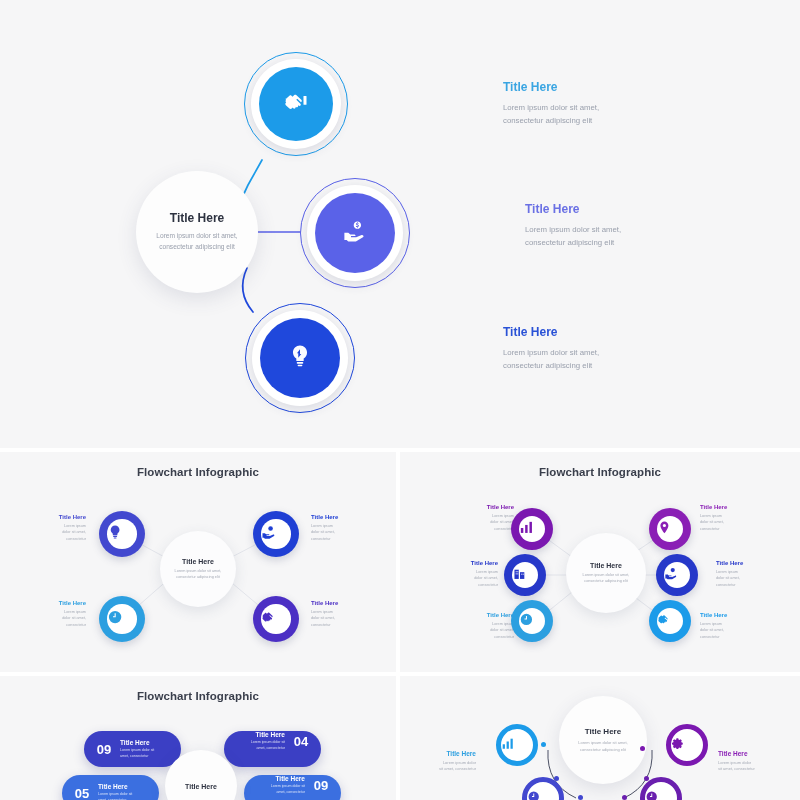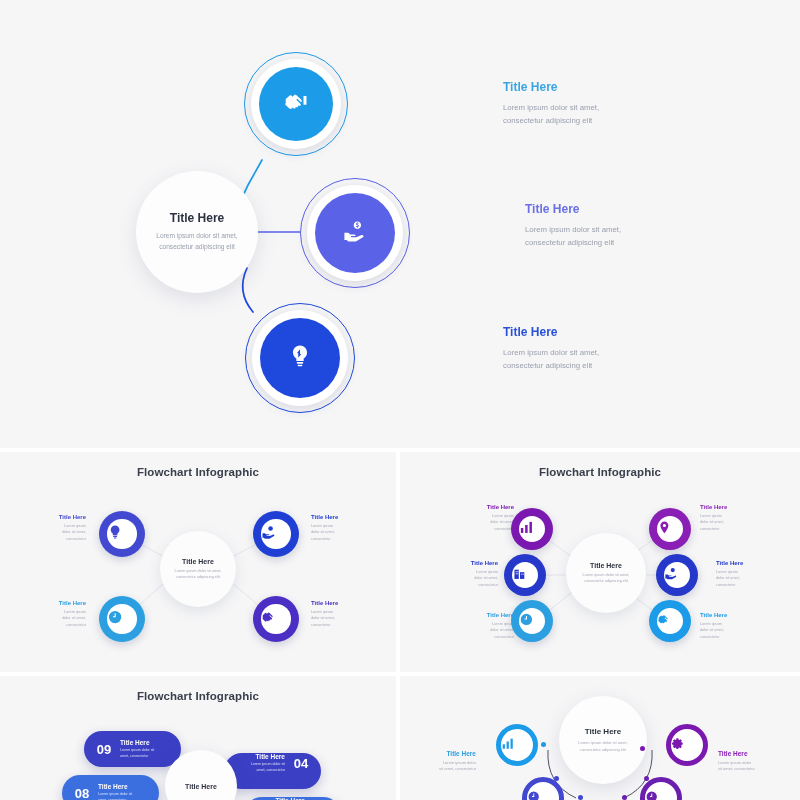--- a/index.html
+++ b/index.html
@@ -208,21 +208,21 @@
     font-weight: bold;
     margin-bottom: 2px;
   }
   .pill .p-body {
     font-size: 3.6px;
     line-height: 1.55;
     color: rgba(255,255,255,.78);
     white-space: pre-line;
   }
   .pill.num-left  { padding: 0 10px 0 4px; }
-  .pill.num-right { padding: 0 4px 16px 12px; flex-direction: row-reverse; margin-top: 22px; }
+  .pill.num-right { padding: 0 4px 16px 12px; flex-direction: row-reverse; }
   .pill.num-right .txt { text-align: right; }
 
   .pill-center {
     position: absolute;
     border-radius: 50%;
     background: #fdfdfd;
     box-shadow: 0 4px 16px rgba(60,70,110,.14);
     display: flex;
     flex-direction: column;
     align-items: center;
@@ -577,21 +577,21 @@
     <div class="pill num-left" style="left:84px;top:55px;width:97px;height:36px;--c:#3b3fc4">
       <div class="num">09</div>
       <div class="txt">
         <div class="p-title">Title Here</div>
         <div class="p-body">Lorem ipsum dolor sit
 amet, consectetur</div>
       </div>
     </div>
 
     <div class="pill num-left" style="left:62px;top:99px;width:97px;height:36px;--c:#3b6fe0">
-      <div class="num">08</div>
+      <div class="num">05</div>
       <div class="txt">
         <div class="p-title">Title Here</div>
         <div class="p-body">Lorem ipsum dolor sit
 amet, consectetur</div>
       </div>
     </div>
 
     <div class="pill num-right" style="left:224px;top:55px;width:97px;height:36px;--c:#3b3fc4">
       <div class="num">04</div>
       <div class="txt">

